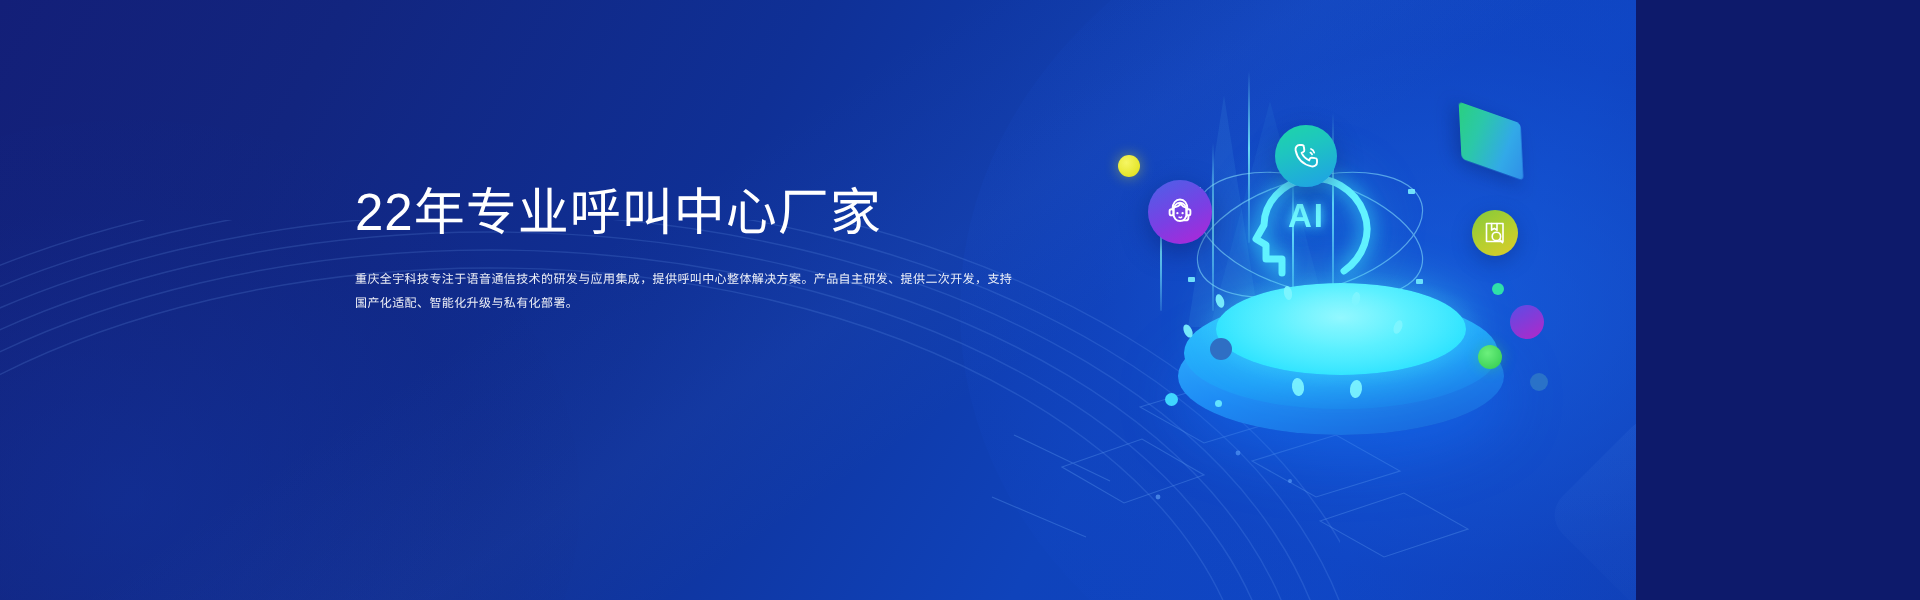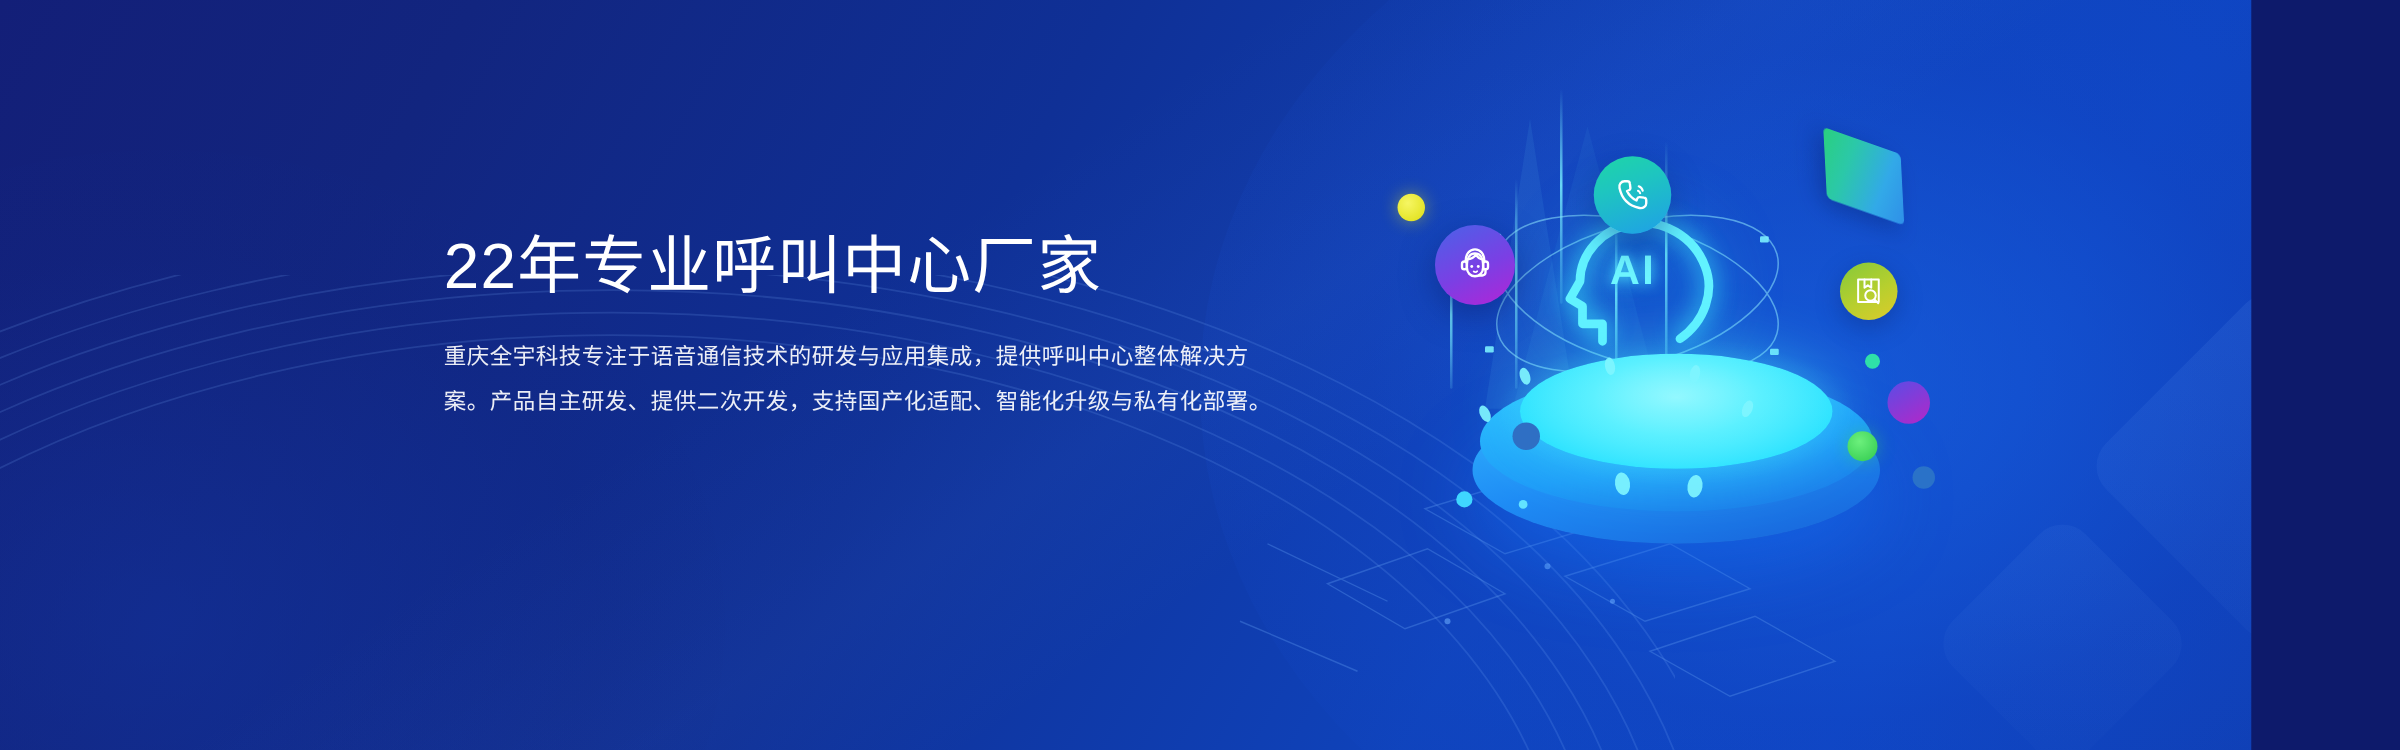--- a/index.html
+++ b/index.html
@@ -8,21 +8,21 @@
     padding: 0;
     background: #0d1a6b;
   }
   body {
     font-family: "Liberation Sans", "DejaVu Sans", sans-serif;
   }
 
   
   .banner {
     position: relative;
-    width: 1801px;
+    width: 1636px;
     height: 600px;
     overflow: hidden;
     background: linear-gradient(118deg,
         #131f78 0%,
         #12257f 18%,
         #0f3096 42%,
         #0f43bb 68%,
         #0e45c2 84%,
         #0f3fb4 100%);
   }
@@ -108,21 +108,21 @@
     color: #ffffff;
     font-size: 51px;
     font-weight: 400;
     letter-spacing: 1px;
     line-height: 1.2;
     white-space: nowrap;
   }
   .subcopy {
     margin: 24px 0 0 0;
     color: rgba(255,255,255,0.92);
-    font-size: 18px;
+    font-size: 12px;
     font-weight: 400;
     line-height: 2.0;
     letter-spacing: 0.4px;
     max-width: 665px;
   }
 
   
   .art {
     position: absolute;
     left: 1060px;

